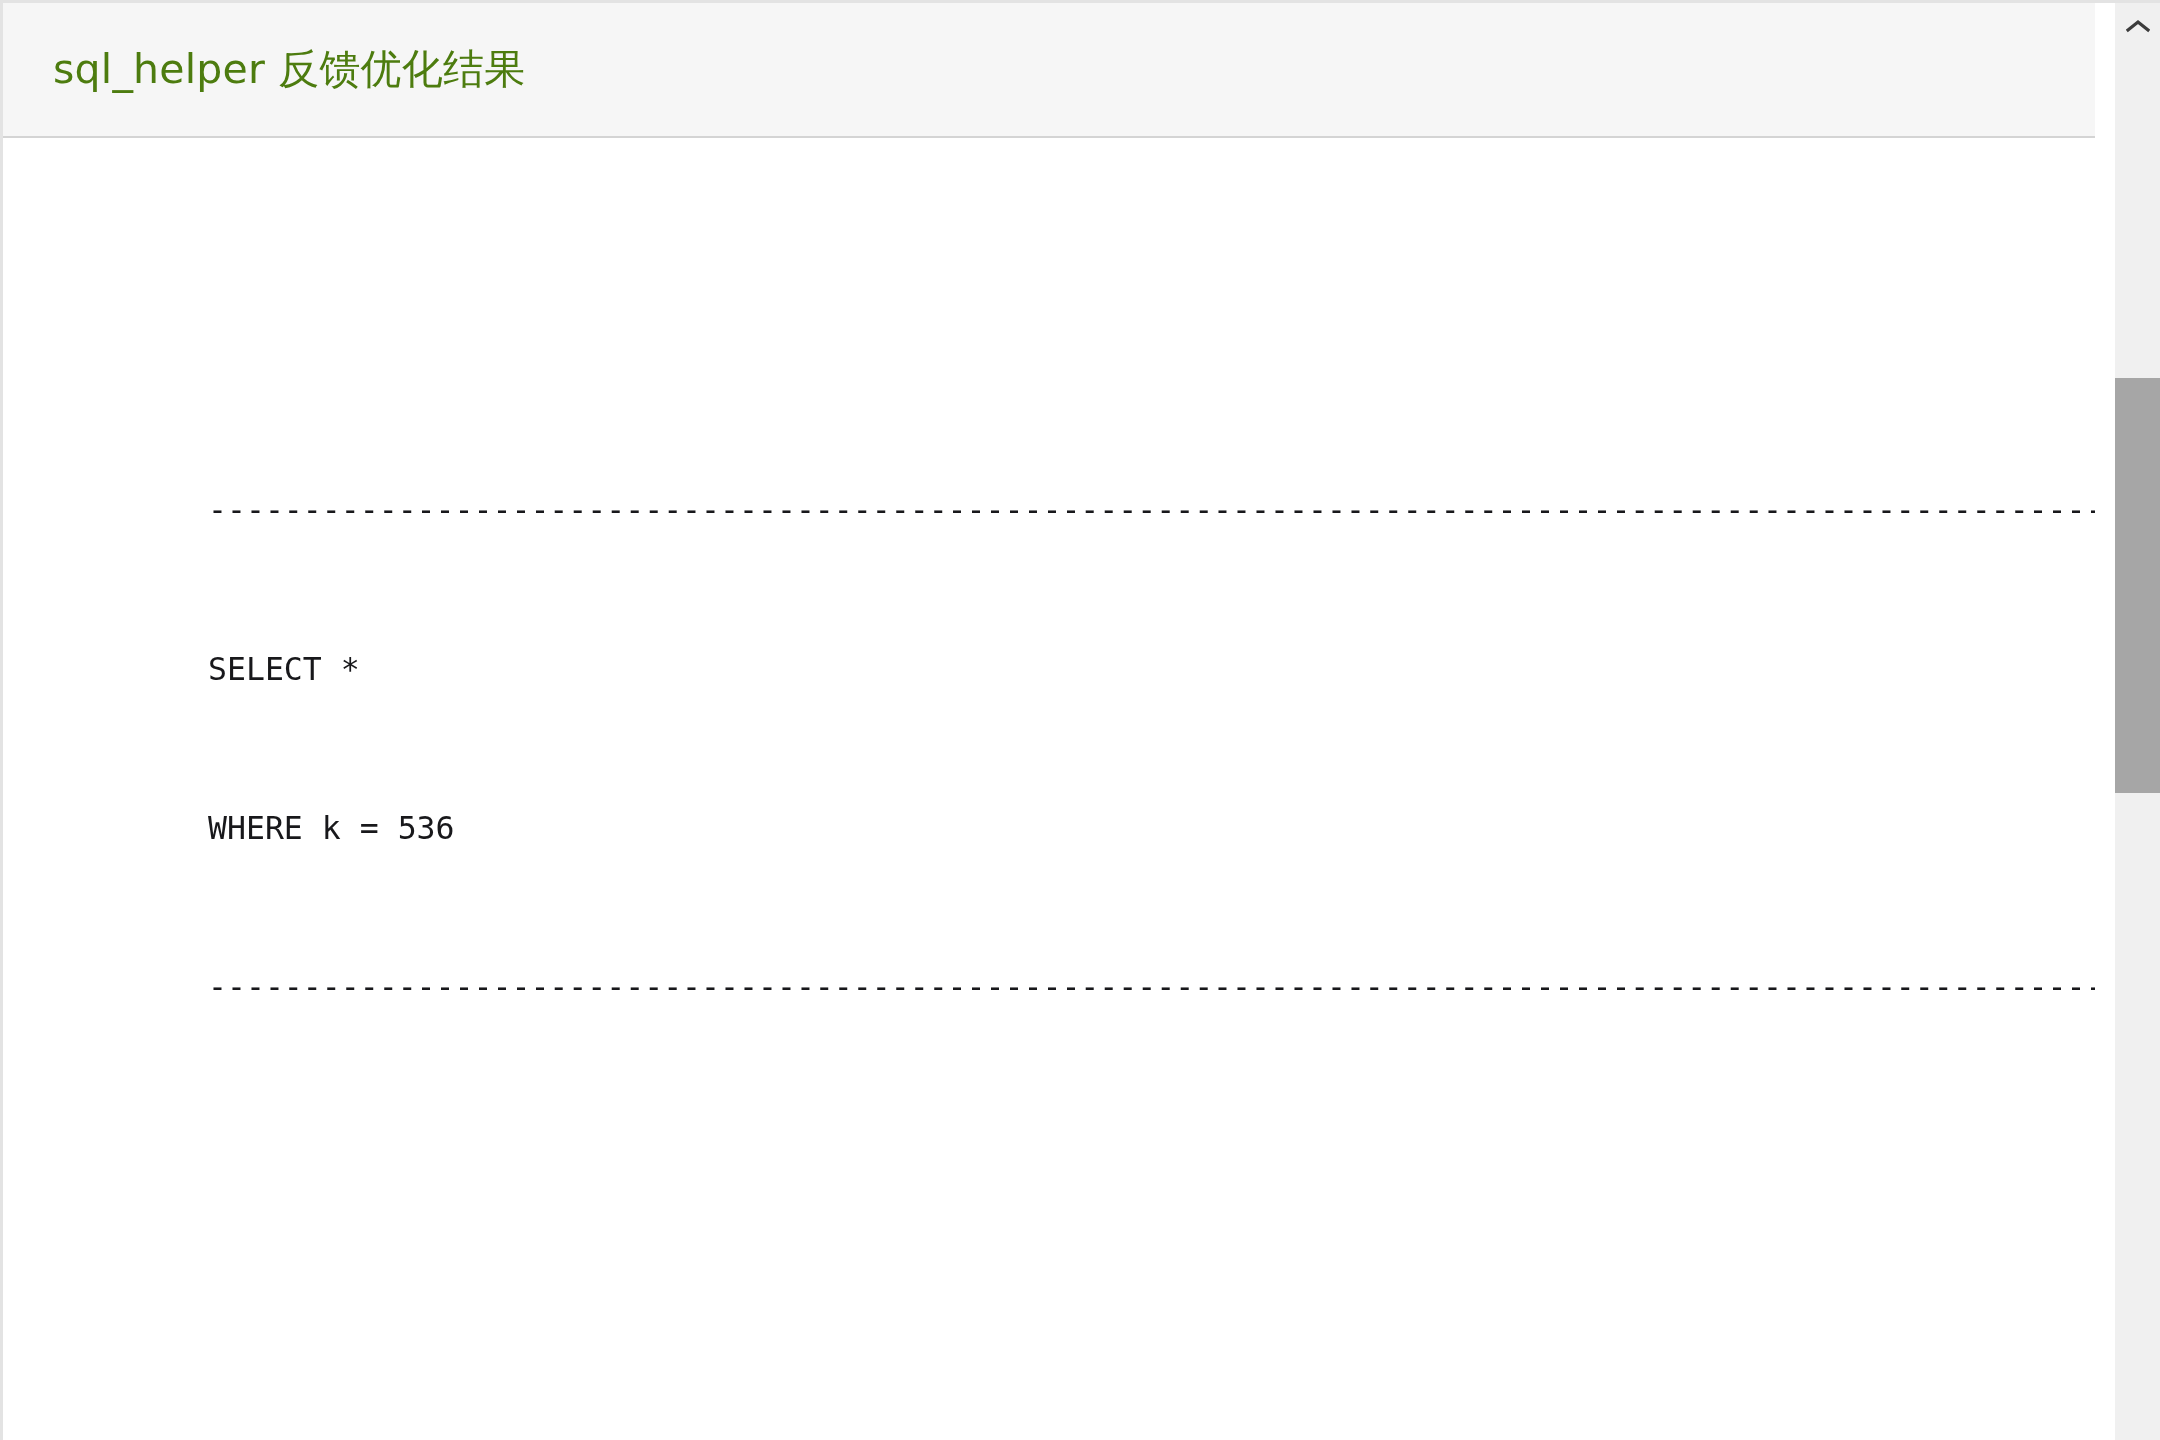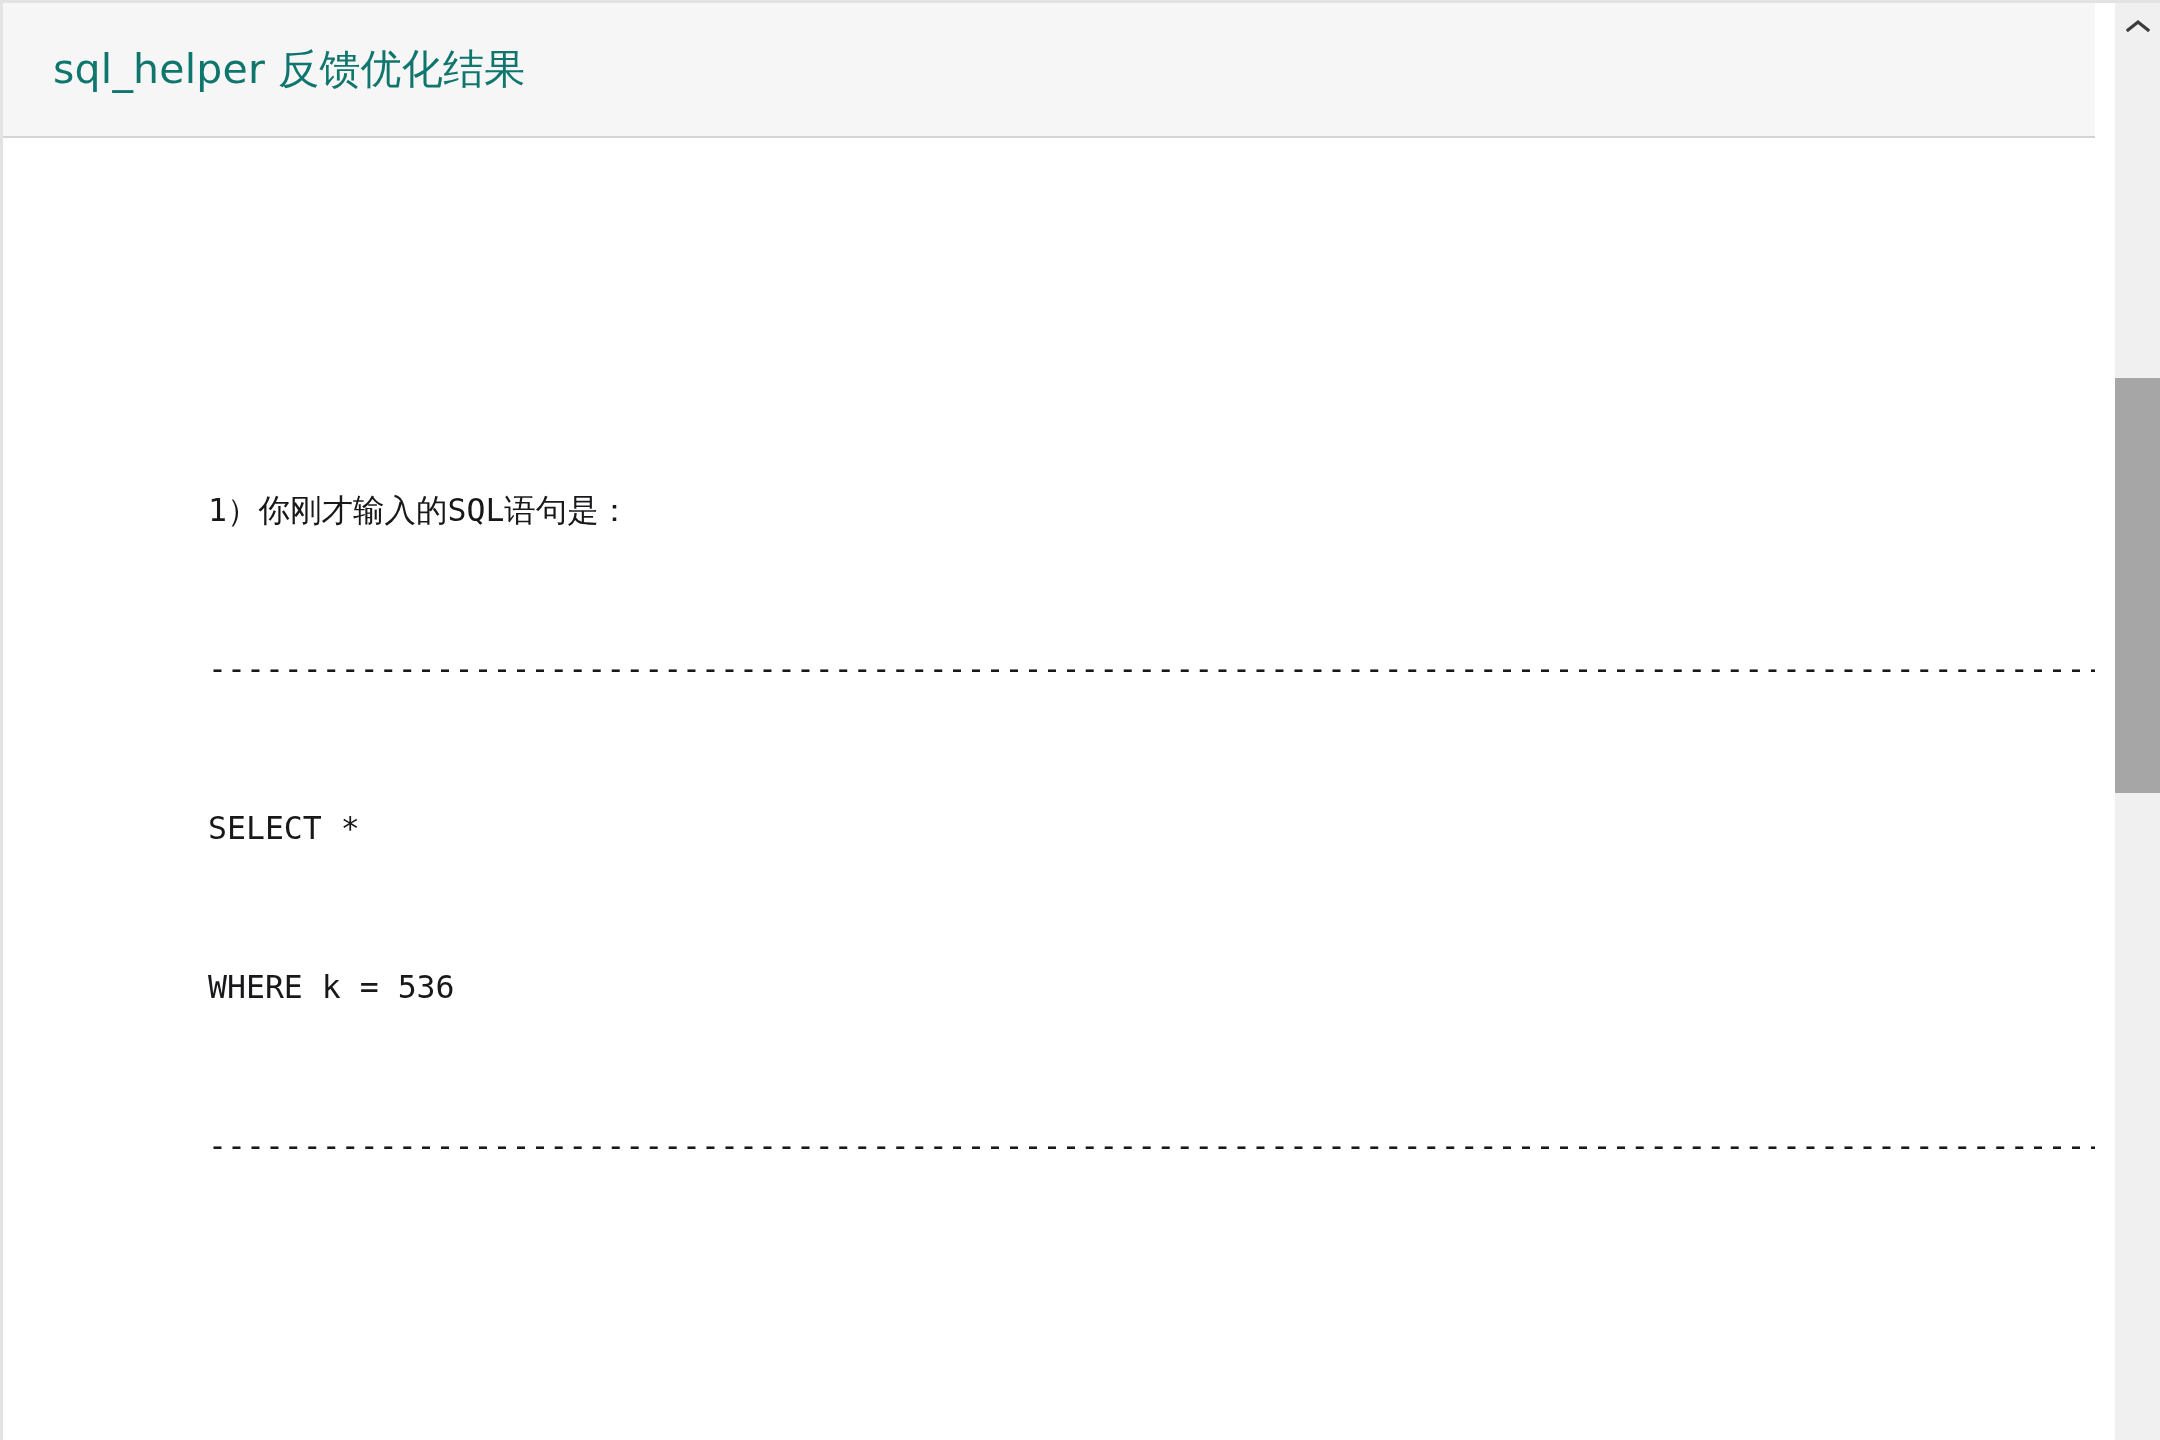--- a/index.html
+++ b/index.html
@@ -38,21 +38,21 @@
     background: #f6f6f6;
     border-bottom: 2px solid #d4d4d4;
     box-sizing: border-box;
     display: flex;
     align-items: center;
   }
   #header-title {
     margin-left: 50px;
     font-size: 41px;
     font-weight: 400;
-    color: #0f766e;
+    color: #4d7c0f;
     letter-spacing: 0.2px;
     font-family: "DejaVu Sans", sans-serif;
     white-space: nowrap;
   }
 
   
   #content {
     position: absolute;
     left: 0;
     top: 137px;
@@ -139,21 +139,20 @@
 
   <div id="header">
     <div id="header-title">sql_helper 反馈优化结果</div>
   </div>
 
   <div id="content">
     <div class="mono-block">
 
       
       <div class="line halfblank"></div>
-      <div class="line sec-heading">1）你刚才输入的SQL语句是：</div>
       <div class="line">----------------------------------------------------------------------------------------------------</div>
       <div class="line">SELECT *</div>
       <div class="line">WHERE k = 536</div>
       <div class="line">----------------------------------------------------------------------------------------------------</div>
 
       
       
 
       
       

